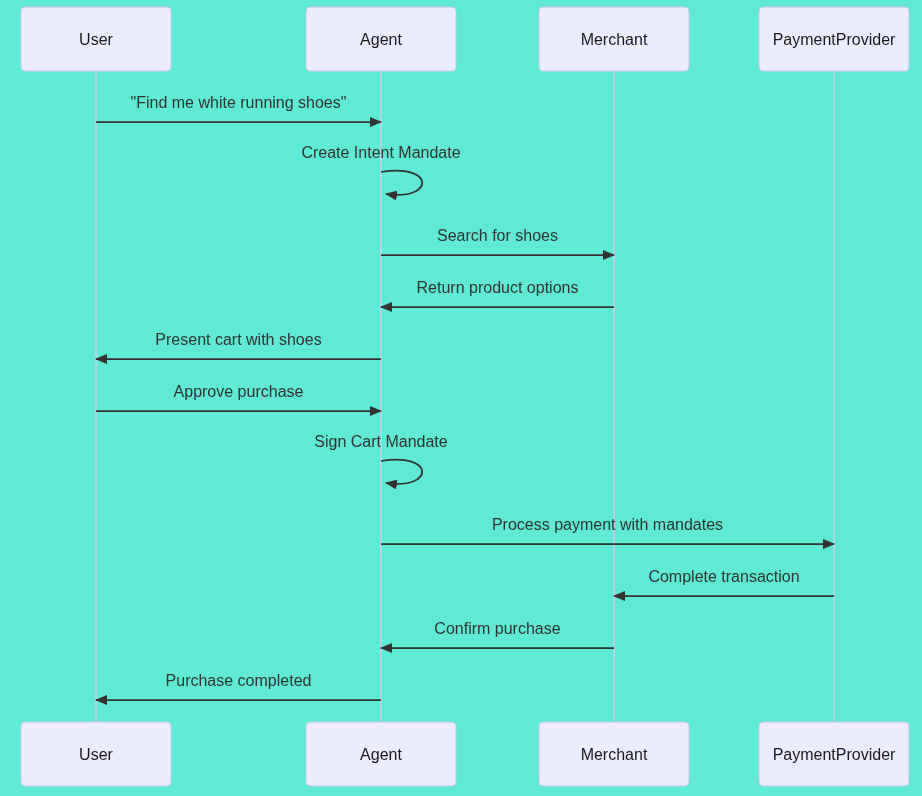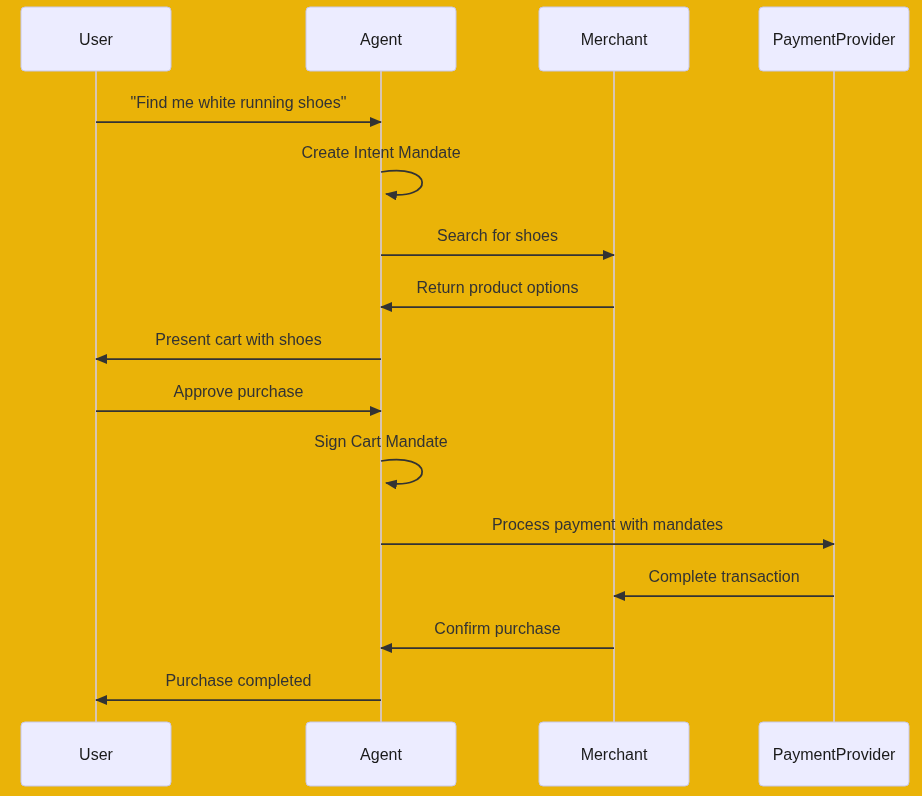--- a/index.html
+++ b/index.html
@@ -5,21 +5,21 @@
   html, body {
     margin: 0;
     padding: 0;
     background: #ffffff;
     font-family: "Liberation Sans", sans-serif;
   }
   #stage {
     position: relative;
     width: 922px;
     height: 796px;
-    background: #eab308;
+    background: #5eead4;
     overflow: hidden;
   }
   svg text {
     font-family: "Liberation Sans", sans-serif;
   }
   .msg-label {
     font-size: 16px;
   }
   .actor-label {
     font-size: 16px;

